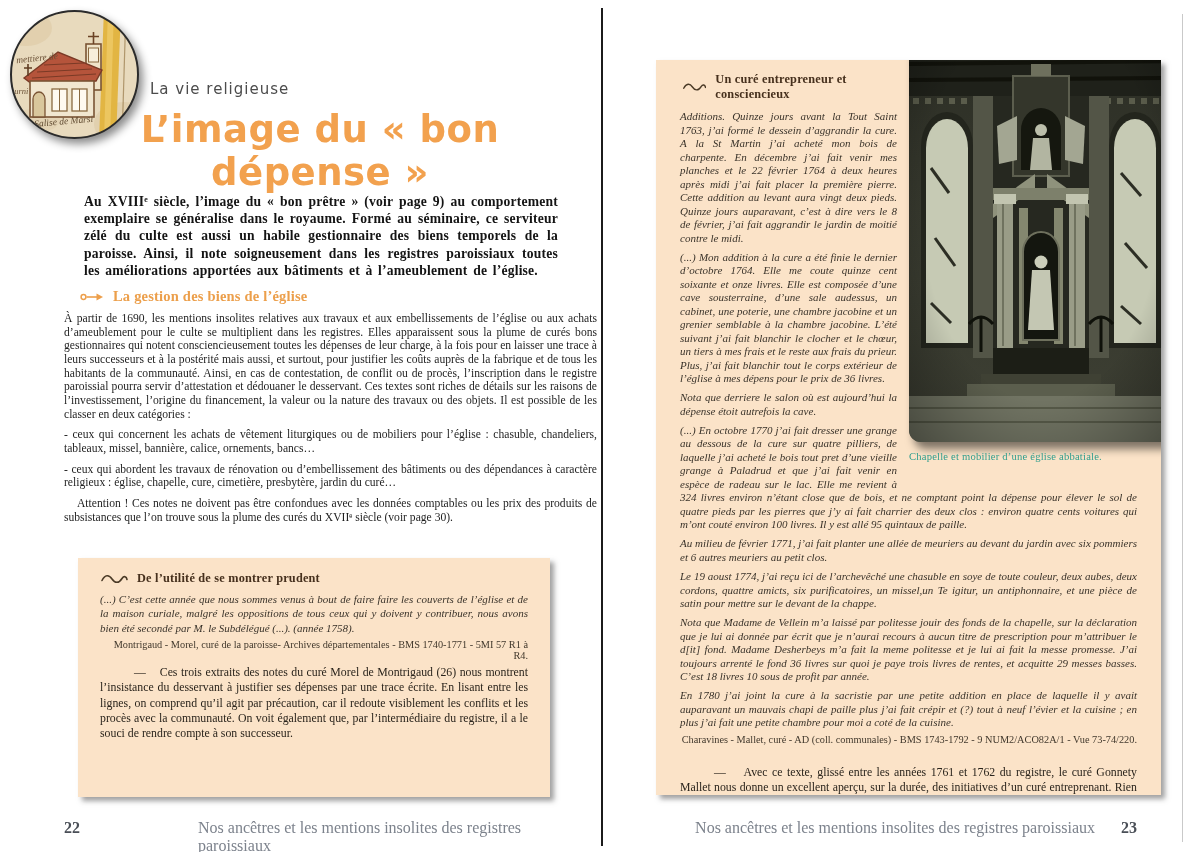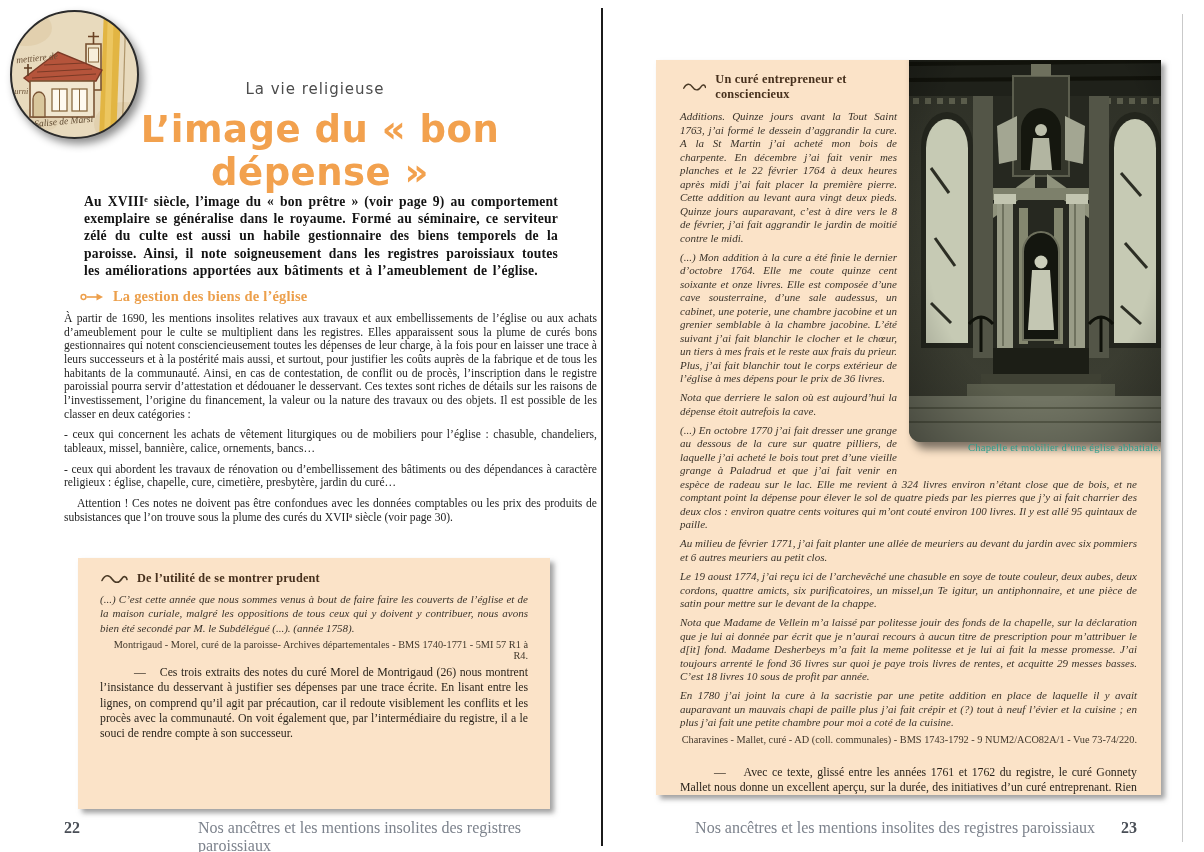--- a/index.html
+++ b/index.html
@@ -5,39 +5,39 @@
   html,body{margin:0;padding:0;background:#ffffff;}
   .spread{position:relative;width:1204px;height:852px;background:#ffffff;overflow:hidden;
           font-family:"Liberation Serif","DejaVu Serif",serif;color:#1d1d1d;}
   
   .gutter{position:absolute;left:601px;top:8px;height:838px;width:2px;background:#1b1b1b;}
   .page-edge{position:absolute;left:1182px;top:14px;height:828px;width:1px;background:#c9c9c9;}
 
   
   .vignette{position:absolute;left:8px;top:8px;width:133px;height:133px;
             filter:drop-shadow(4px 5px 4px rgba(0,0,0,.45));}
-  .kicker{position:absolute;left:150px;top:80px;width:330px;text-align:center;
+  .kicker{position:absolute;left:150px;top:80px;width:330px;
           font-family:"DejaVu Sans","Liberation Sans",sans-serif;font-size:15px;
           letter-spacing:1px;color:#4c4c4c;}
   .title{position:absolute;left:60px;top:108px;width:520px;text-align:center;
          font-family:"DejaVu Sans","Liberation Sans",sans-serif;font-weight:bold;
          font-size:37px;letter-spacing:.5px;color:#F2A14E;}
   .intro{position:absolute;left:84px;top:179px;width:474px;font-weight:bold;
          font-size:13.6px;line-height:1.28;text-align:justify;color:#141414;
          letter-spacing:.2px;word-spacing:2px;}
   .section{position:absolute;left:64px;top:288px;width:533px;}
   .sec-head{display:flex;align-items:center;gap:9px;padding-left:16px;margin-bottom:7px;}
   .sec-head .txt{font-weight:bold;font-size:14.5px;color:#EC9F4B;letter-spacing:.2px;}
   .body-par{font-size:11.6px;line-height:1.18;text-align:justify;color:#1e1e1e;margin:0 0 0 0;}
   .body-par + .body-par{margin-top:7px;}
   .indent{text-indent:13px;}
 
   .quote-box{position:absolute;left:78px;top:558px;width:428px;min-height:212px;
              background:#FBE3C8;box-shadow:4px 4px 5px rgba(110,110,110,.65);
-             padding:13px 22px 26px 22px;}
+             padding:13px 22px 14px 22px;}
   .box-head{display:flex;align-items:center;gap:9px;margin-bottom:6px;}
   .box-head .txt{font-weight:bold;font-size:12.3px;color:#46301D;letter-spacing:.2px;}
   .quote{font-style:italic;font-size:11px;line-height:1.3;text-align:justify;
          color:#3a332a;margin:5px 0 0 0;}
   .src{font-size:10.3px;color:#41382c;text-align:right;margin:4px 0 0 0;}
   .comment{font-size:11.8px;line-height:1.3;text-align:justify;color:#2a241c;
            margin:4px 0 0 0;text-indent:34px;}
 
   .footer{position:absolute;top:819px;font-size:16px;color:#7c828c;}
   .foot-num{color:#4a4f57;font-weight:bold;}
@@ -46,21 +46,21 @@
   .footer-right{left:656px;width:481px;display:flex;justify-content:flex-end;gap:26px;padding-right:2px;}
 
   
   .panel{position:absolute;left:656px;top:60px;width:505px;height:735px;
          background:#FBE3C8;box-shadow:4px 4px 5px rgba(110,110,110,.65);
          padding:12px 24px 14px 24px;box-sizing:border-box;overflow:hidden;}
   .photo-block{float:right;width:264px;margin:-54px -36px 22px 12px;position:relative;}
   .photo{width:264px;height:424px;border-radius:12px;overflow:hidden;display:block;
          box-shadow:5px 7px 9px rgba(0,0,0,.5);}
   .photo svg{display:block;}
-  .photo-caption{margin-top:0;text-align:right;padding-right:12px;
+  .photo-caption{margin-top:9px;text-align:left;padding-right:12px;
                  font-size:10.6px;color:#2F9D8D;letter-spacing:.2px;}
   .panel-head{display:flex;align-items:center;gap:9px;margin-bottom:8px;padding-left:2px;}
   .panel-head .txt{font-weight:bold;font-size:12.3px;color:#46301D;letter-spacing:.2px;}
   .panel .quote{font-size:11px;line-height:1.23;margin:5.5px 0 0 0;}
   .panel .src{font-size:10.3px;}
   .panel .comment{font-size:11.8px;margin-top:20px;}
 </style>
 </head>
 <body>
 

